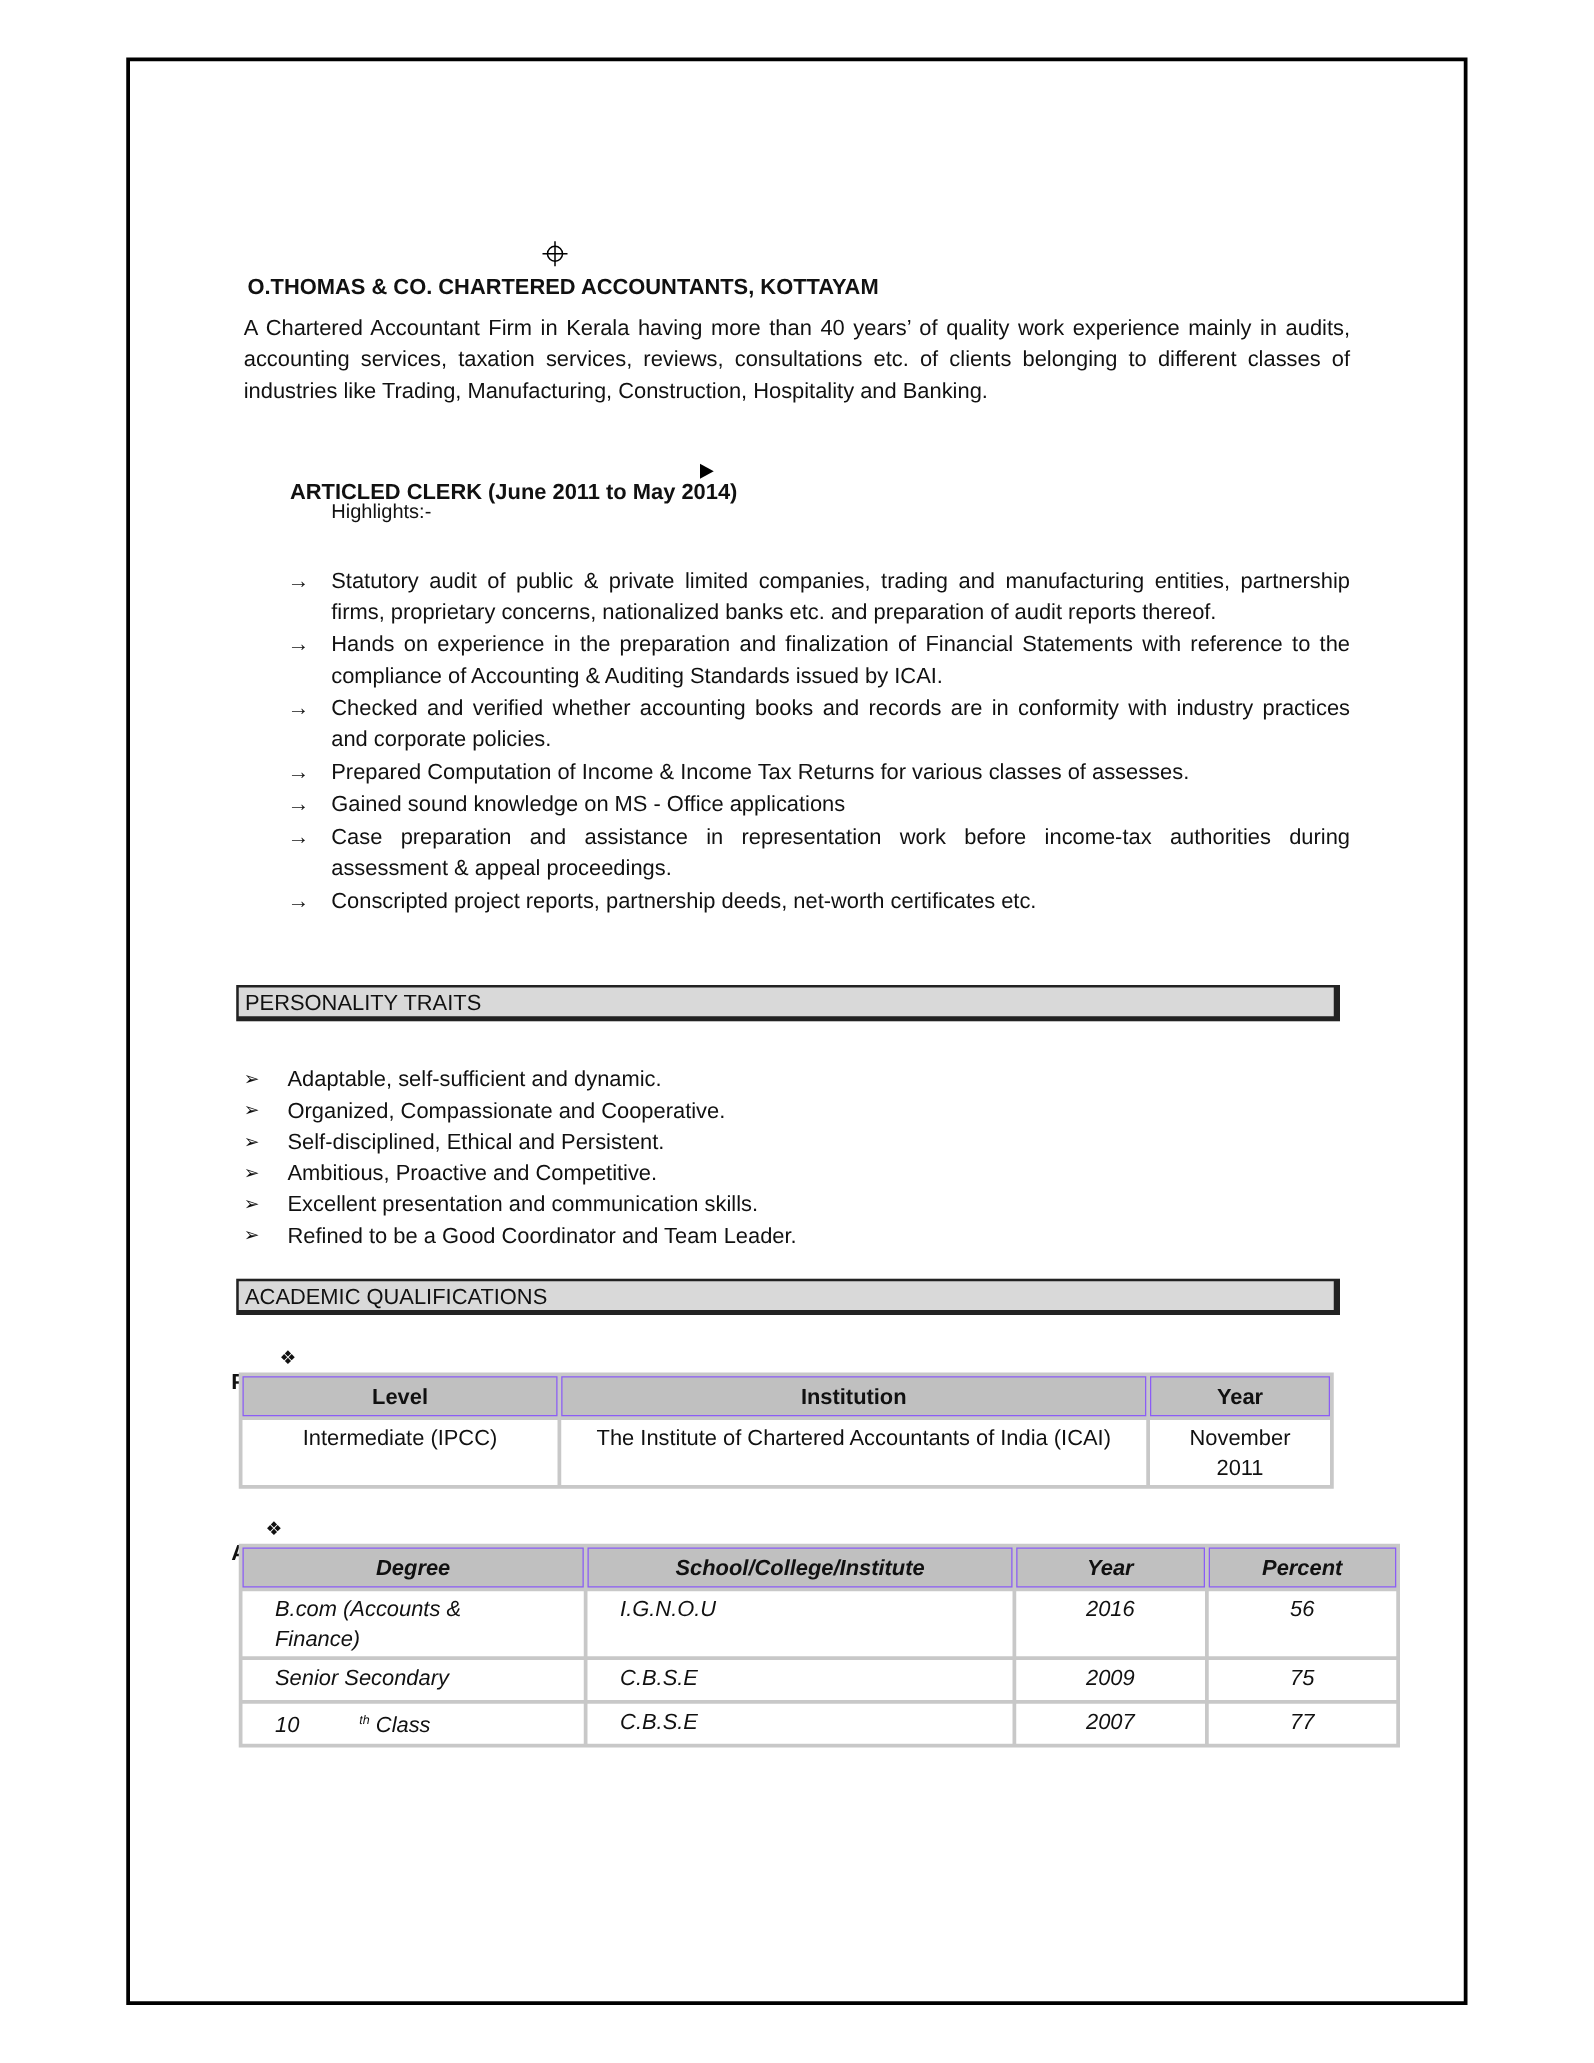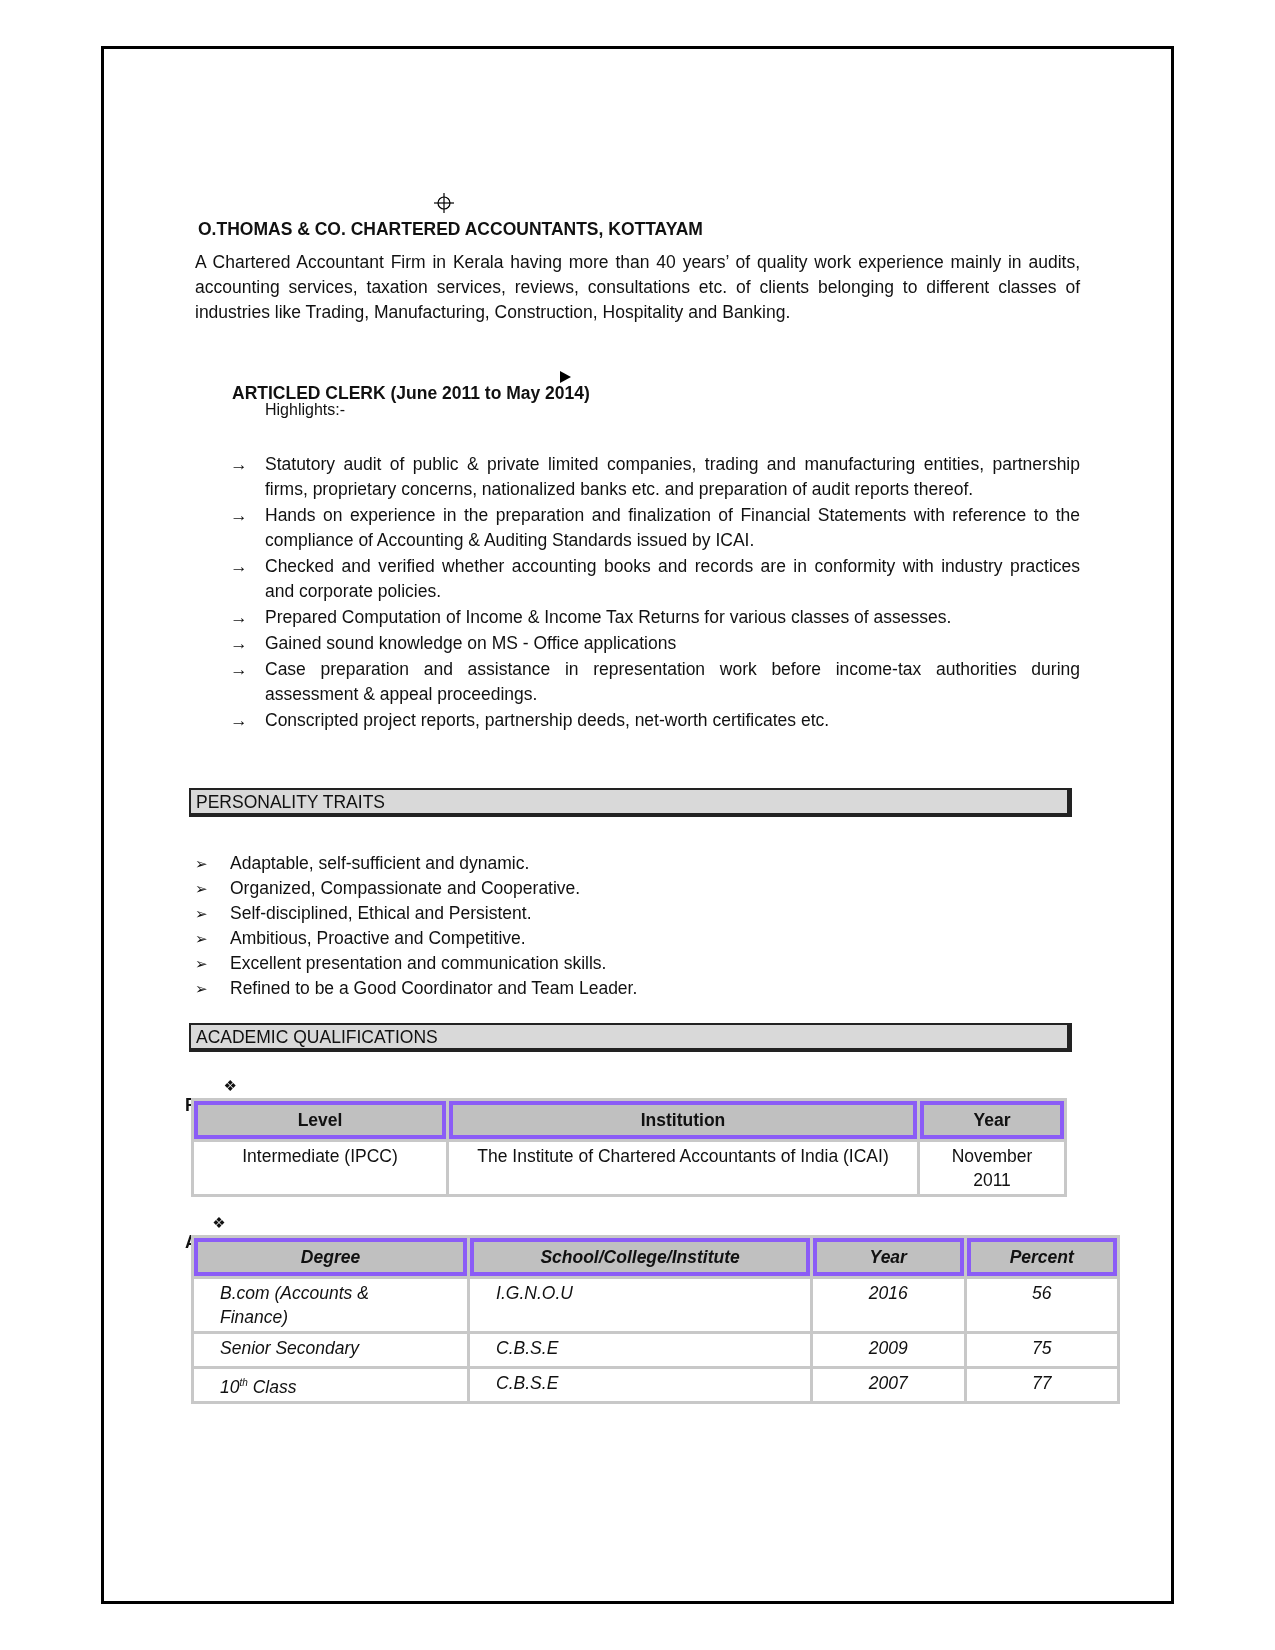--- a/index.html
+++ b/index.html
@@ -17,24 +17,24 @@
   .hl-list li .arrow { width: 35px; flex: none; }
   .hl-list li .txt { flex: 1; text-align: justify; text-align-last: left; }
   .section-bar { left: 189px; width: 883px; height: 29px; background: #d9d9d9; border: 2px solid #222; border-right-width: 5px; border-bottom-width: 4px; box-sizing: border-box; font-weight: normal; font-size: 17.5px; line-height: 25px; padding-left: 5px; }
   .traits { left: 195px; top: 851px; margin: 0; padding: 0; list-style: none; font-size: 17.5px; line-height: 25px; }
   .traits li { display: flex; }
   .traits li .chev { width: 35px; flex: none; font-size: 15px; }
   .sub-head { font-size: 17.5px; font-weight: bold; display: flex; align-items: center; }
   .sub-head .diamond { width: 20px; font-size: 15px; margin-right: 8px; }
   .sub-head .lbl { }
   table.grid { position: absolute; border-collapse: separate; border-spacing: 3px; background: #c8c8c8; font-size: 17.5px; }
-  table.grid th { background: #c0c0c0; font-weight: bold; padding: 2px 6px; height: 26px; border: 4px solid #8b5cf6; }
+  table.grid th { background: #c0c0c0; font-weight: bold; padding: 2px 6px; height: 26px; border: 1px solid #8b5cf6; }
   table.grid td { background: #fff; padding: 2px 26px; vertical-align: top; line-height: 24px; }
   .center { text-align: center; }
-  sup { font-size: 10px; }
+  sup { font-size: 10px; margin-left: 48px; }
 </style>
 </head>
 <body>
 
 <div class="page-border"></div>
 
 <div class="abs firm-title">
   <svg class="crosshair" viewBox="0 0 22 22">
     <circle cx="11" cy="11" r="6" fill="none" stroke="#000" stroke-width="1.2"></circle>
     <line x1="11" y1="1" x2="11" y2="21" stroke="#000" stroke-width="1.2"></line>

